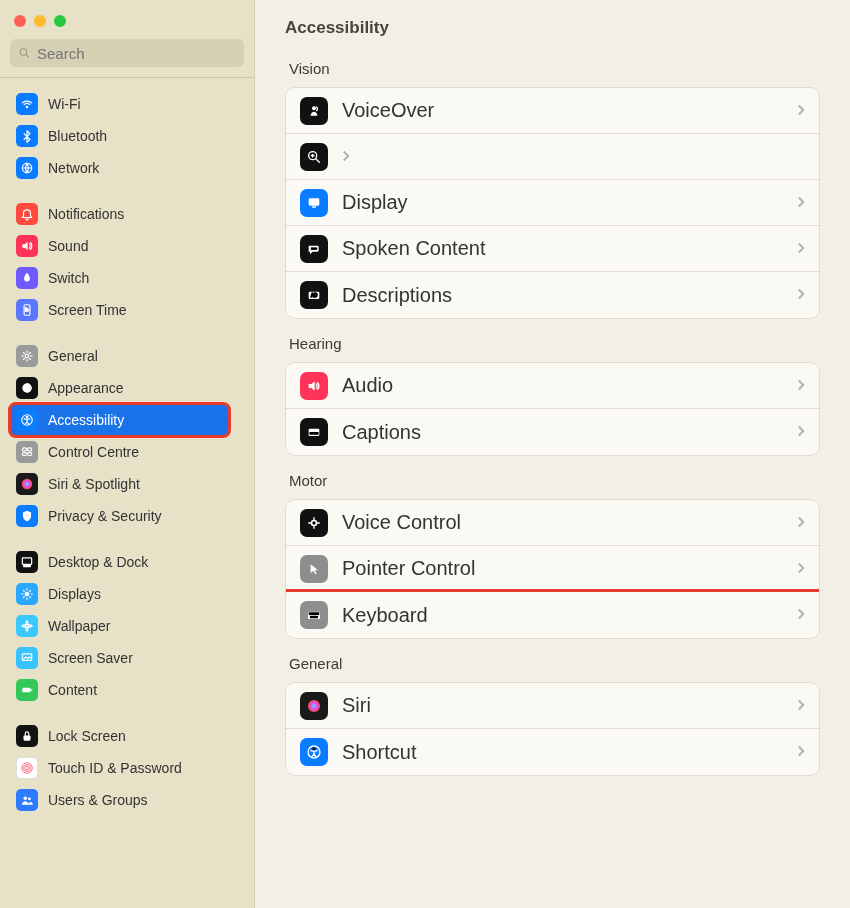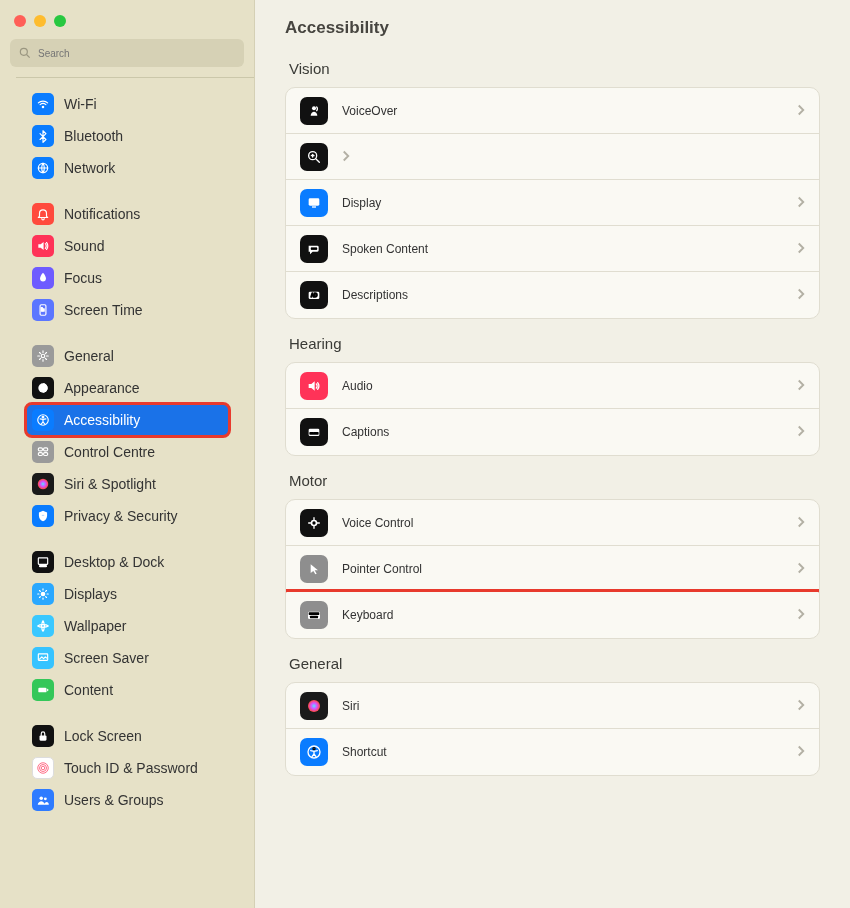--- a/index.html
+++ b/index.html
@@ -38,29 +38,28 @@
     width: 100%;
     height: 28px;
     background: #d6d1b5;
     border-radius: 6px;
     padding: 0 8px;
     font-size: 13px;
     color: #9a9680;
   }
   .search-field svg { width: 14px; height: 14px; margin-right: 6px; stroke:#9a9680; fill:none; stroke-width:2;}
   .search-input {
-    flex:1; background:transparent; border:none; outline:none; font-size:10px; color:#555;
+    flex:1; background:transparent; border:none; outline:none; font-size:15px; color:#555;
   }
   .sidebar-scroll {
     flex:1;
     overflow-y:auto;
     border-top: 1px solid #cbc7aa;
     padding: 10px 0 10px 10px;
     position:relative;
-    margin-left:16px;
   }
   .sidebar-scroll::-webkit-scrollbar { width: 12px; }
   .sidebar-scroll::-webkit-scrollbar-thumb { background:#b7b297; border-radius:6px; }
   .sidebar-scroll::-webkit-scrollbar-track { background:transparent; }
   .side-group { margin-bottom: 14px; }
   .side-item {
     display:flex; align-items:center;
     height: 32px;
     padding: 0 6px;
     border-radius: 6px;
@@ -117,21 +116,21 @@
     position:relative;
   }
   .row:last-child { border-bottom:none; }
   .row-icon {
     width:28px; height:28px; border-radius:7px;
     background:#222; margin-right:14px;
     display:flex; align-items:center; justify-content:center;
     flex-shrink:0;
   }
   .row-icon svg { width:16px; height:16px; }
-  .row-label { flex:1; font-size:12px; color:#333; }
+  .row-label { flex:1; font-size:20px; color:#333; }
   .chevron svg { width:8px; height:12px; stroke:#b3b0a4; stroke-width:2.5; fill:none; }
   .row.highlighted::after {
     content:"";
     position:absolute;
     left:-3px; right:-3px; top:-3px; bottom:-3px;
     border:3px solid #e83a2d;
     border-radius:4px;
     pointer-events:none;
   }
   .main::-webkit-scrollbar { width: 15px; }
@@ -205,21 +204,21 @@
             </svg>
           </div>
           <span>Sound</span>
         </div>
         <div class="side-item">
           <div class="side-icon" style="background: rgb(110, 91, 255);">
             <svg viewBox="0 0 24 24" fill="none" stroke="currentColor" stroke-width="2" stroke-linecap="round" stroke-linejoin="round">
               <path d="M12 3 C12 3 7 8 7 13 a5 5 0 0 0 10 0 C17 8 12 3 12 3" fill="currentColor" stroke="none"></path>
             </svg>
           </div>
-          <span>Focus</span>
+          <span>Switch</span>
         </div>
         <div class="side-item">
           <div class="side-icon" style="background: rgb(91, 118, 255);">
             <svg viewBox="0 0 24 24" fill="none" stroke="currentColor" stroke-width="2" stroke-linecap="round" stroke-linejoin="round">
               <rect x="7" y="3" width="10" height="18" rx="2"></rect>
               <rect x="9" y="8" width="2" height="6" fill="currentColor"></rect>
               <rect x="12" y="10" width="2" height="4" fill="currentColor"></rect>
             </svg>
           </div>
           <span>Screen Time</span>

